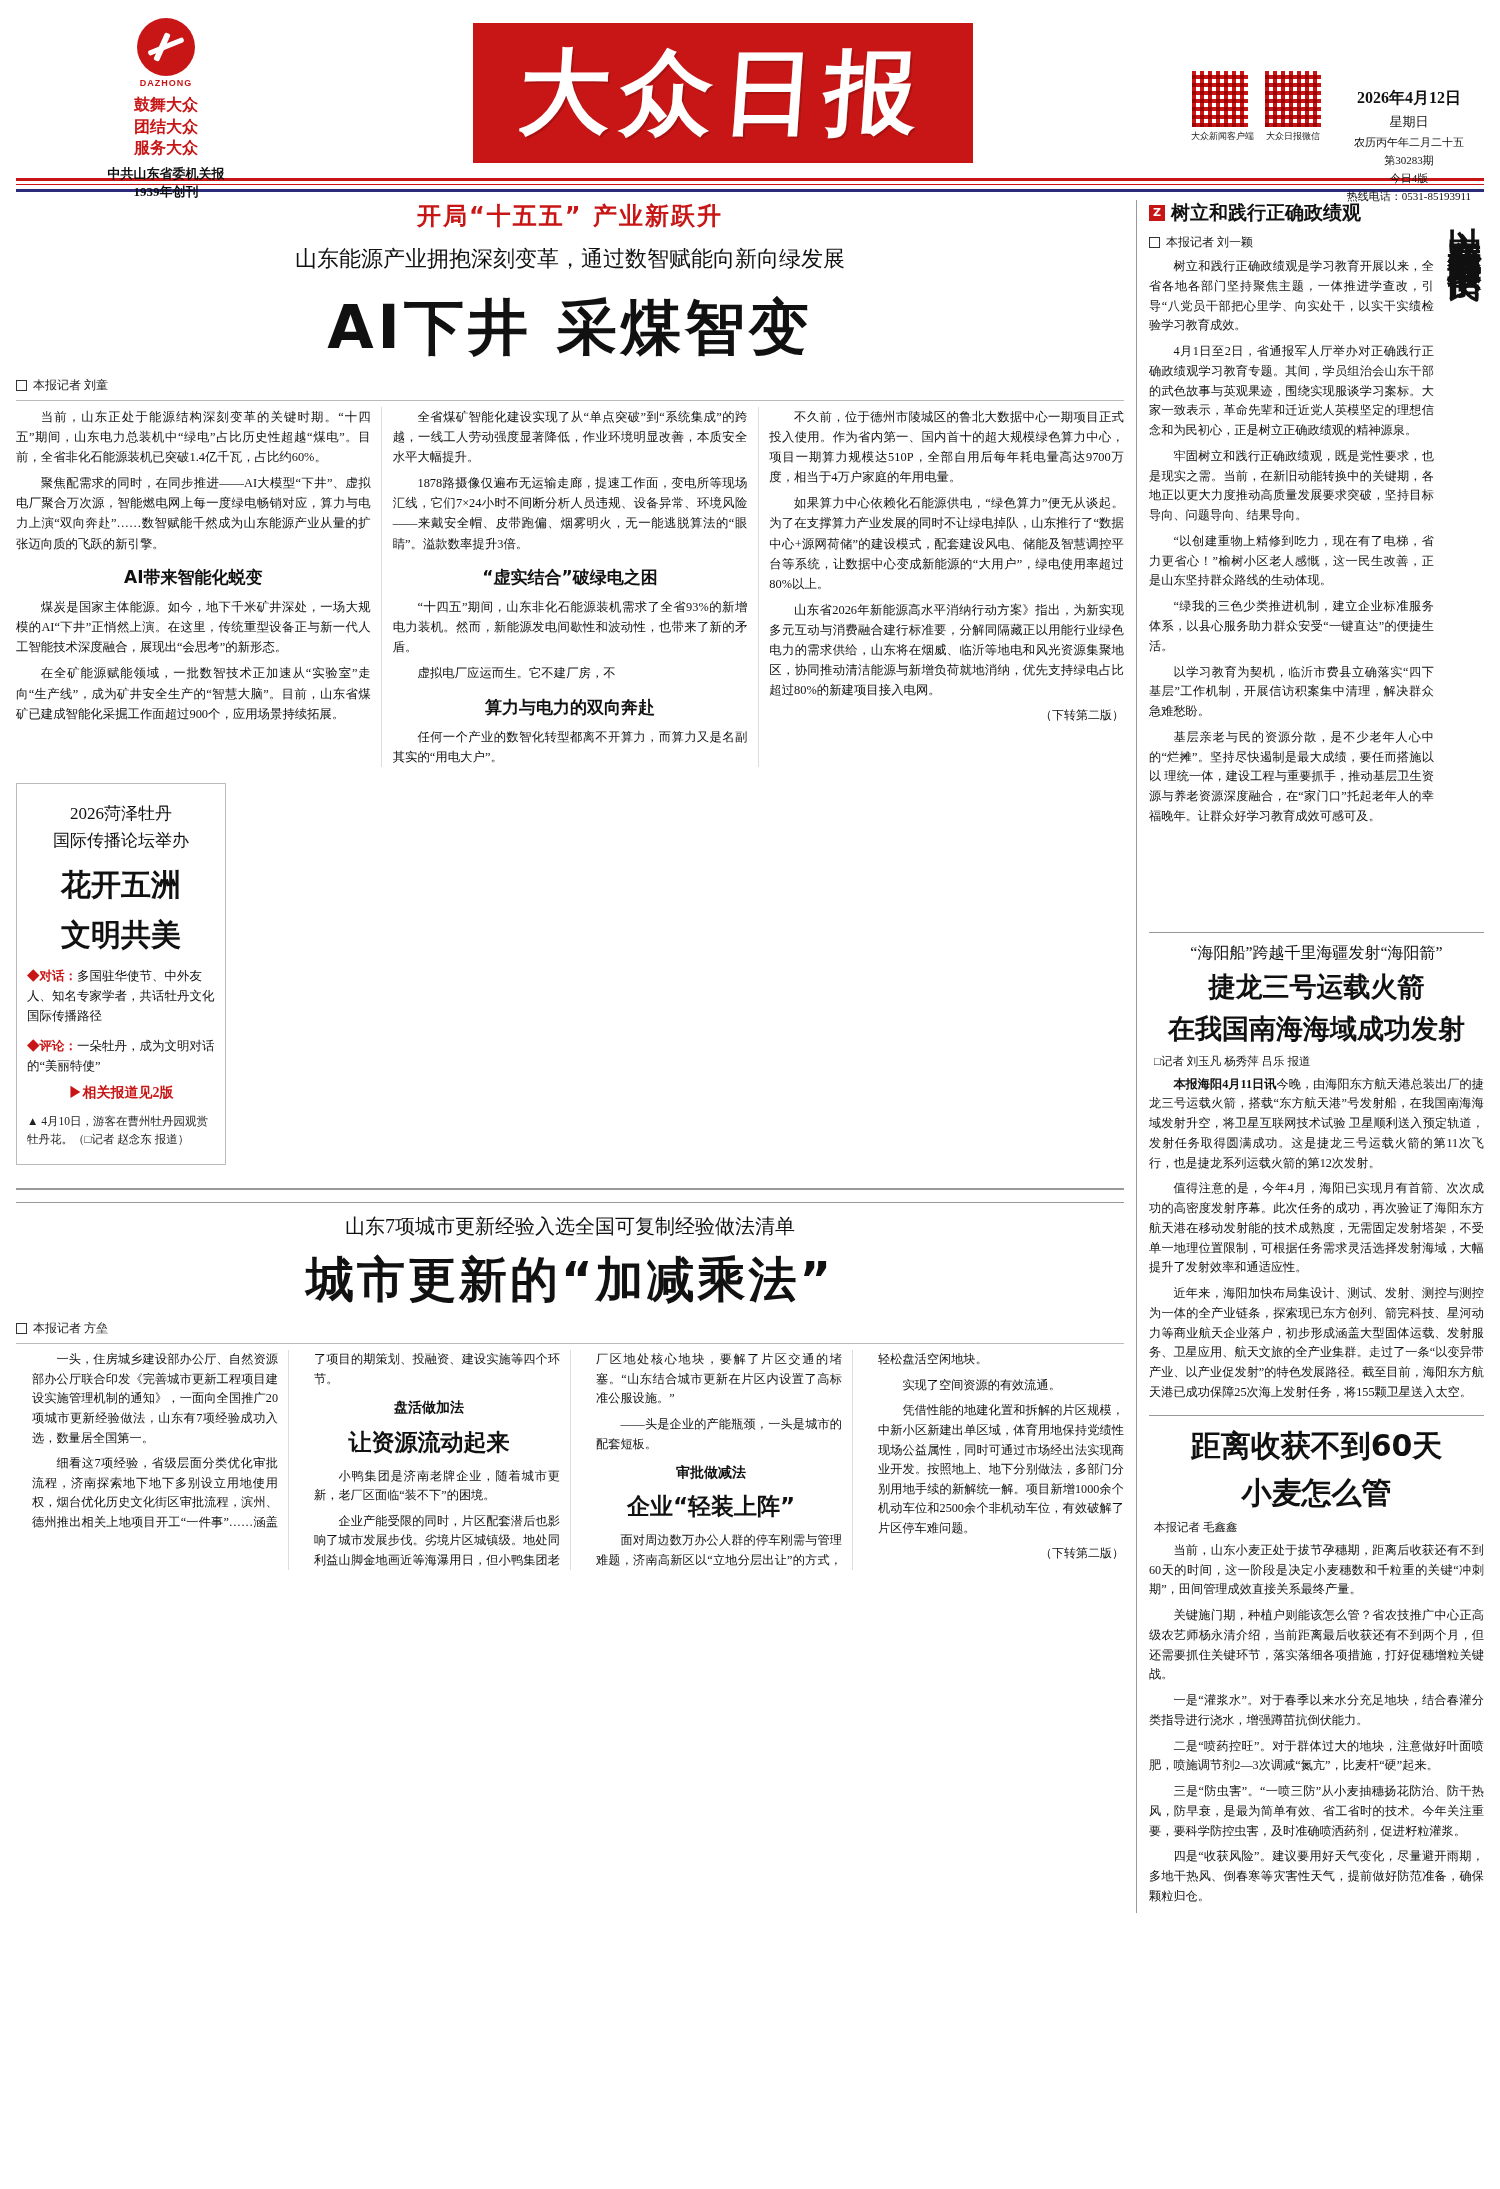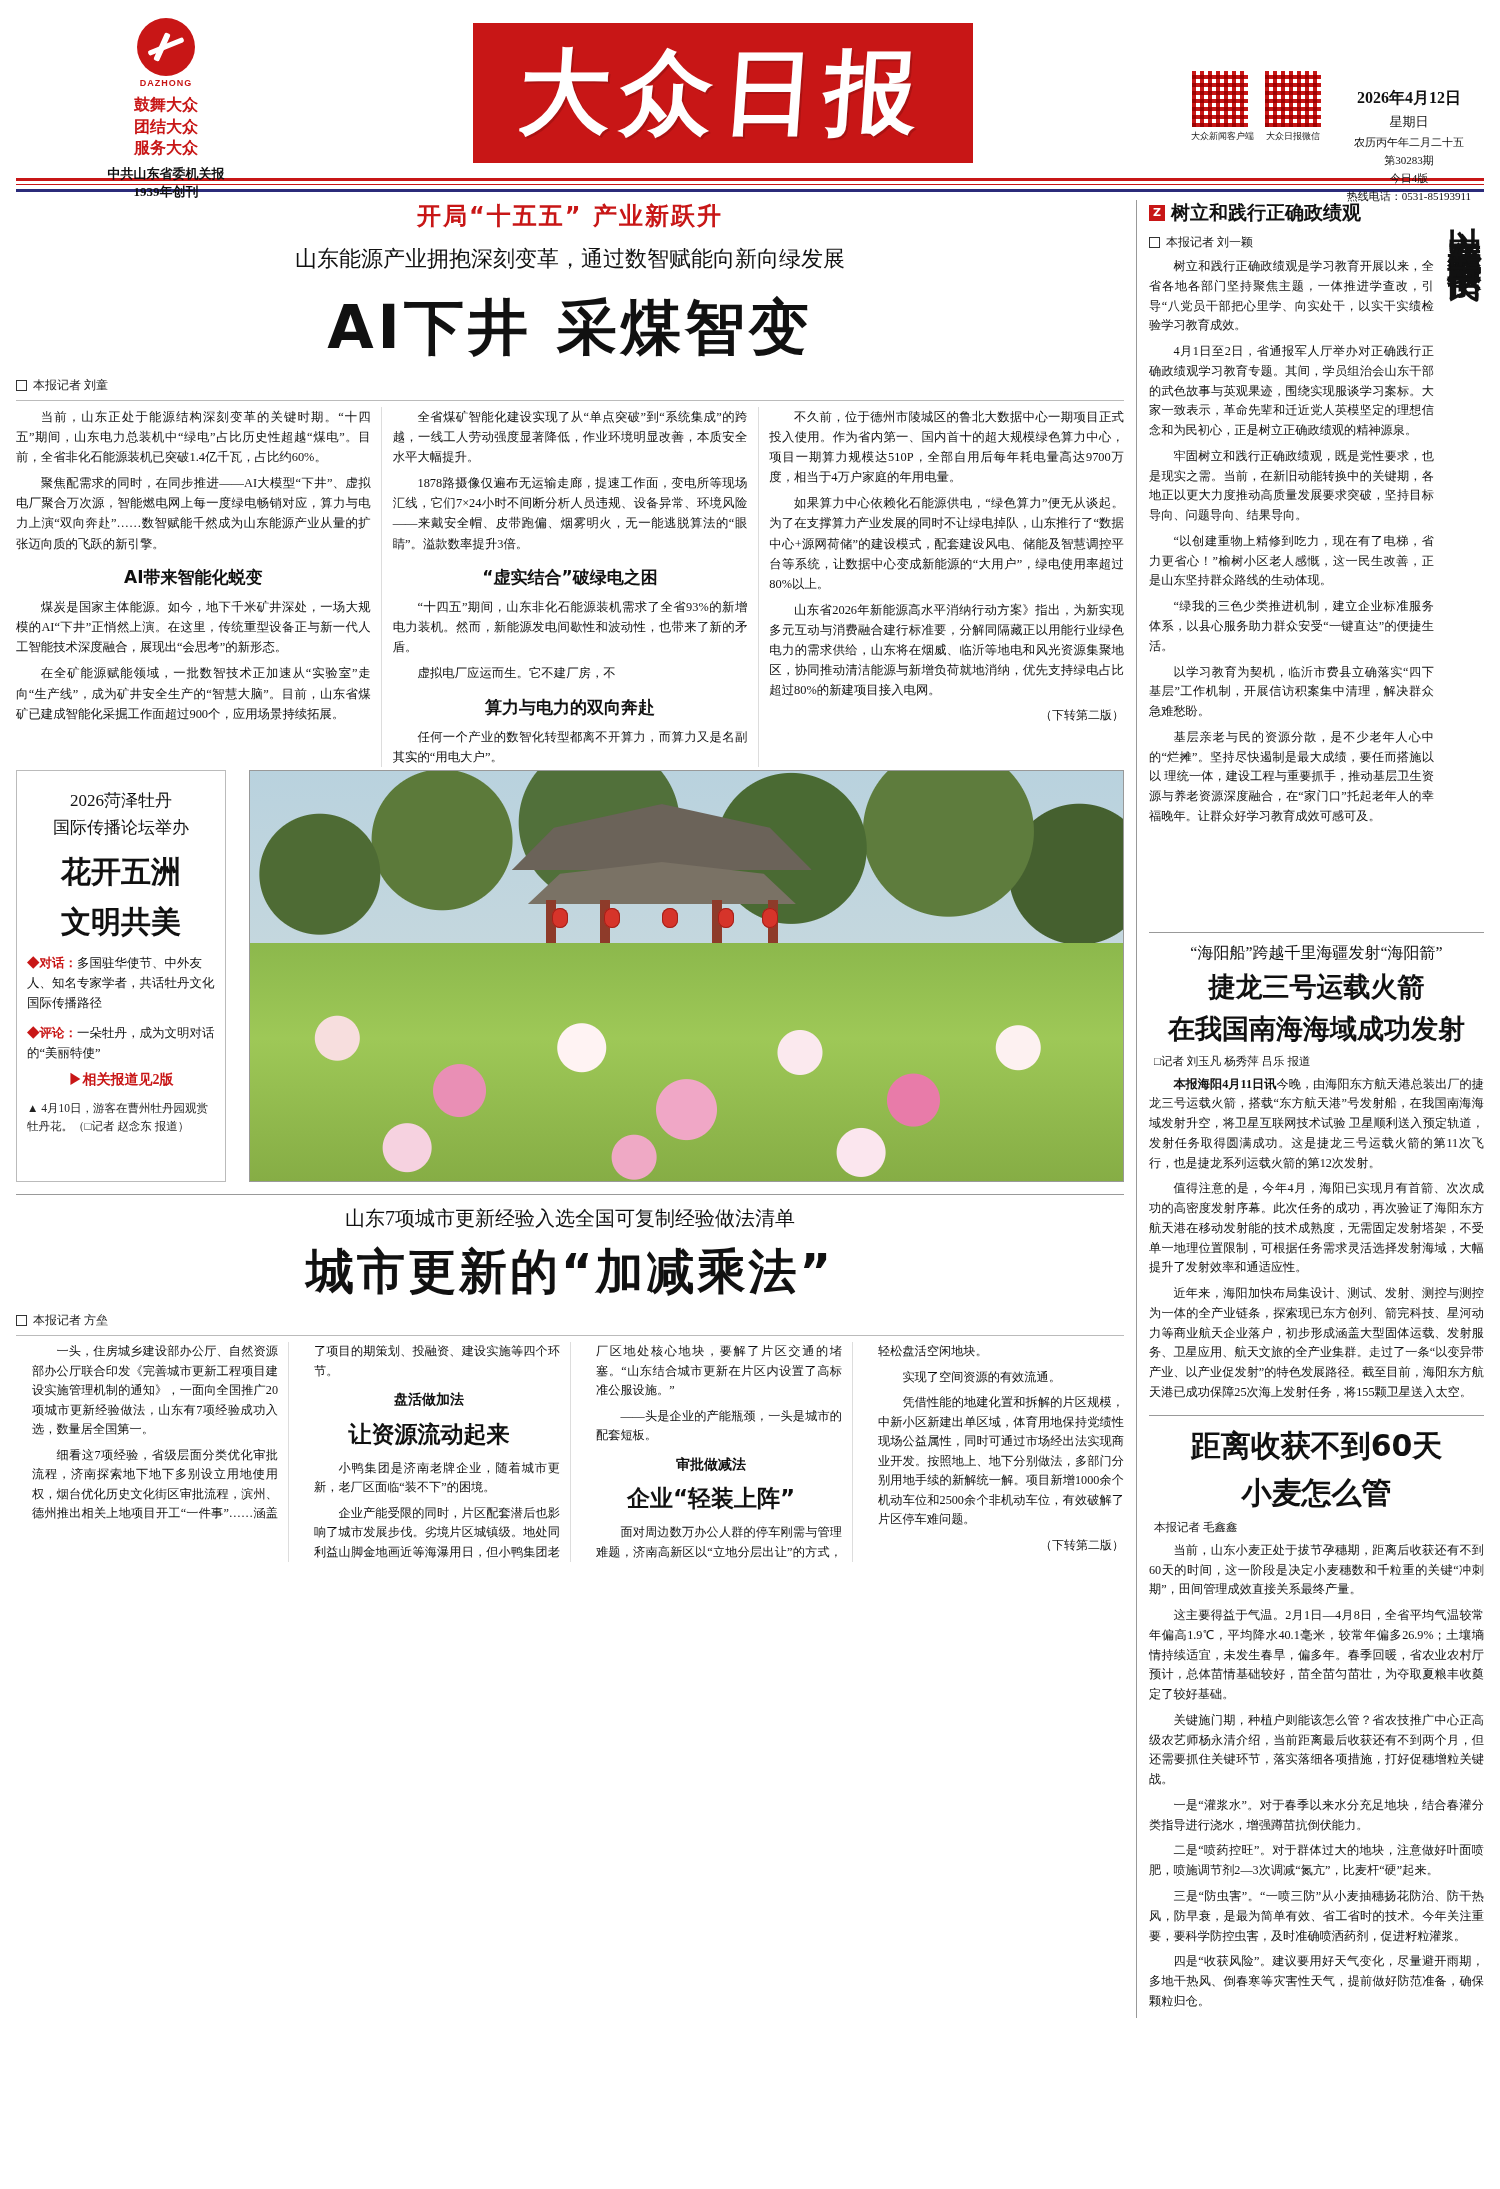--- a/index.html
+++ b/index.html
@@ -250,22 +250,23 @@
   }
   .cont-note {
     text-align: right;
     font-size: 12px;
     margin-top: 4px;
   }
 
   
   .photo-row {
     display: flex;
-    margin-top: 3px;
+    margin-top: 16px;
     gap: 23px;
+    flex-direction: column;
   }
   .photo-caption-col {
     width: 210px;
     border: 1px solid #bbb;
     box-sizing: border-box;
     padding: 16px 10px;
     text-align: center;
   }
   .pc-small {
     font-size: 17px;
@@ -705,21 +706,20 @@
 
       <div>
         <div class="side-head-2">距离收获不到60天</div>
         <div class="side-head-2">小麦怎么管</div>
         <div class="side-byline">
           <span class="box"></span>
           <span>本报记者 毛鑫鑫</span>
         </div>
         <div class="side-body">
           <p>当前，山东小麦正处于拔节孕穗期，距离后收获还有不到60天的时间，这一阶段是决定小麦穗数和千粒重的关键“冲刺期”，田间管理成效直接关系最终产量。</p>
-          <p>这主要得益于气温。2月1日—4月8日，全省平均气温较常年偏高1.9℃，平均降水40.1毫米，较常年偏多26.9%；土壤墒情持续适宜，未发生春旱，偏多年。春季回暖，省农业农村厅预计，总体苗情基础较好，苗全苗匀苗壮，为夺取夏粮丰收奠定了较好基础。</p>
           <p>关键施门期，种植户则能该怎么管？省农技推广中心正高级农艺师杨永清介绍，当前距离最后收获还有不到两个月，但还需要抓住关键环节，落实落细各项措施，打好促穗增粒关键战。</p>
           <p>一是“灌浆水”。对于春季以来水分充足地块，结合春灌分类指导进行浇水，增强蹲苗抗倒伏能力。</p>
           <p>二是“喷药控旺”。对于群体过大的地块，注意做好叶面喷肥，喷施调节剂2—3次调减“氮亢”，比麦杆“硬”起来。</p>
           <p>三是“防虫害”。“一喷三防”从小麦抽穗扬花防治、防干热风，防早衰，是最为简单有效、省工省时的技术。今年关注重要，要科学防控虫害，及时准确喷洒药剂，促进籽粒灌浆。</p>
           <p>四是“收获风险”。建议要用好天气变化，尽量避开雨期，多地干热风、倒春寒等灾害性天气，提前做好防范准备，确保颗粒归仓。</p>
         </div>
       </div>
     </div>
   </div>
 </div>

